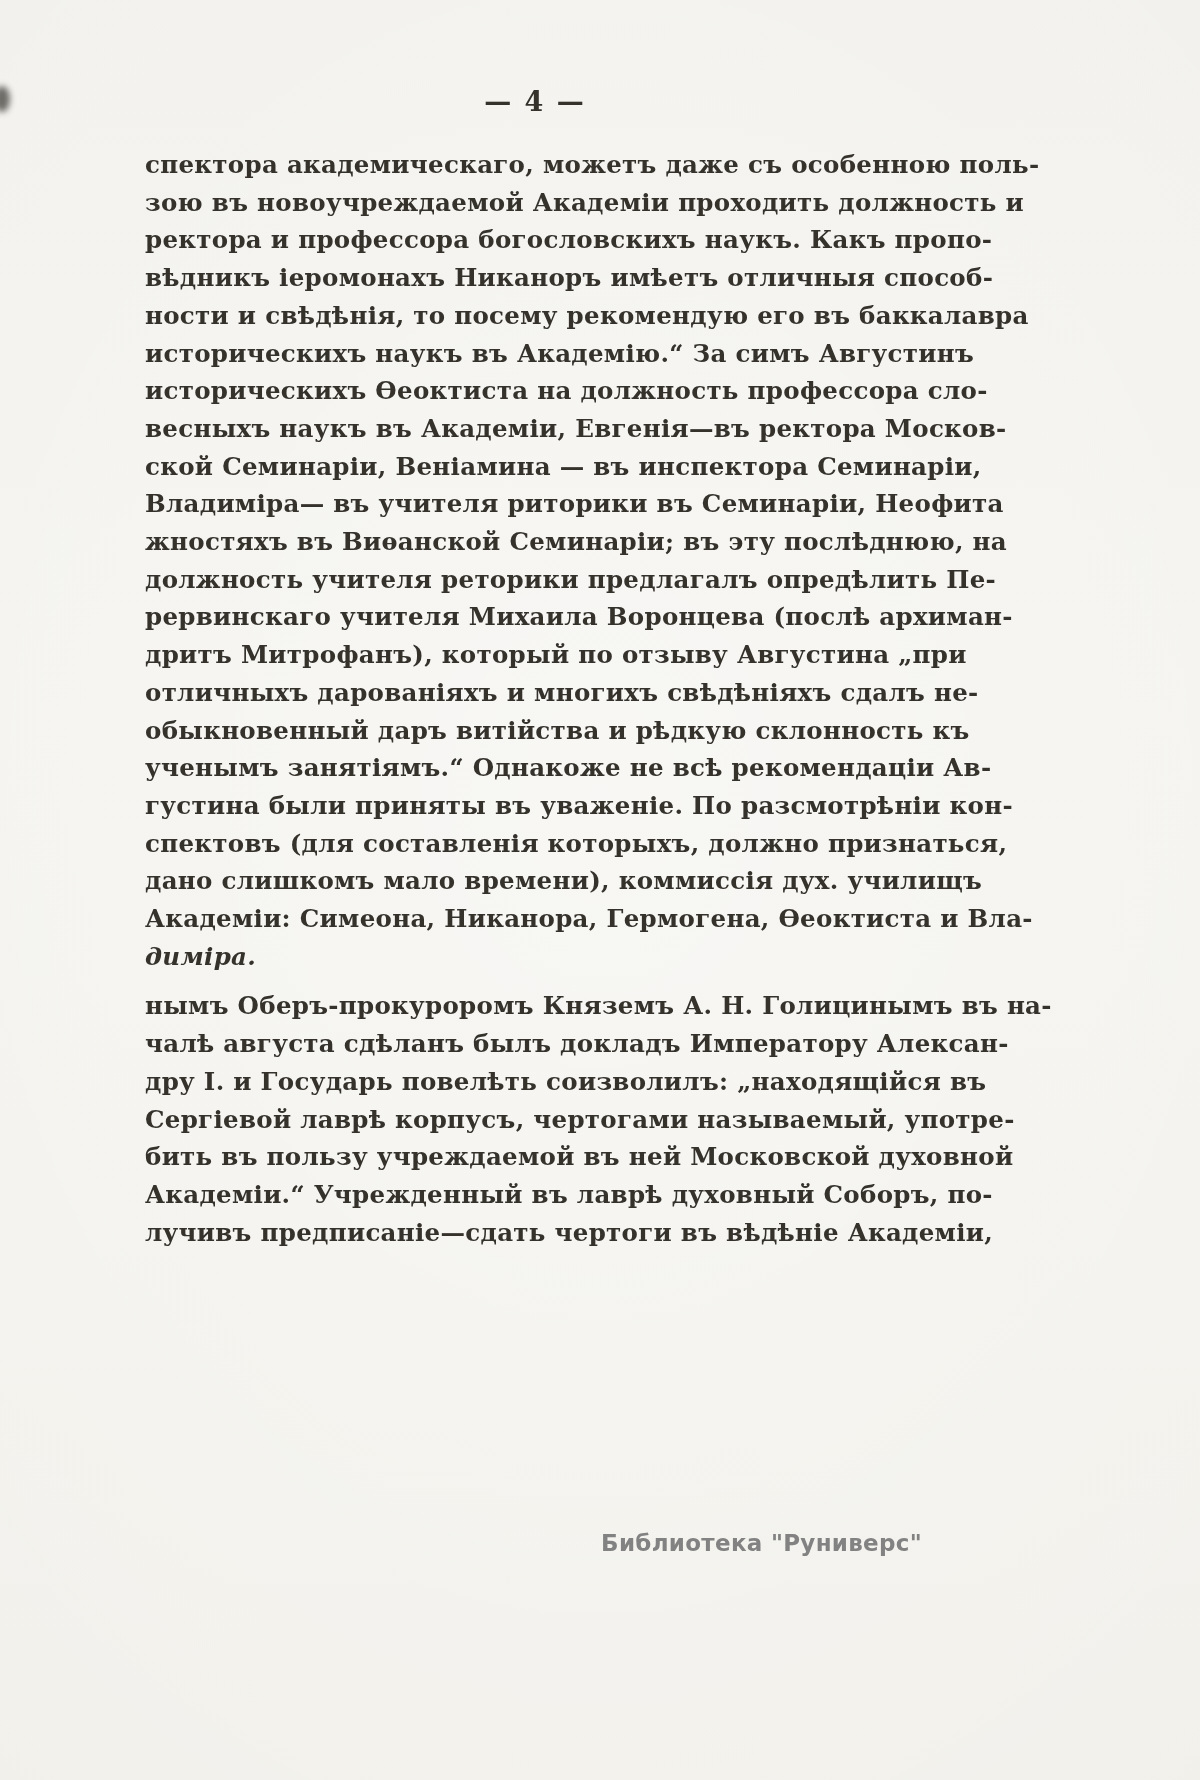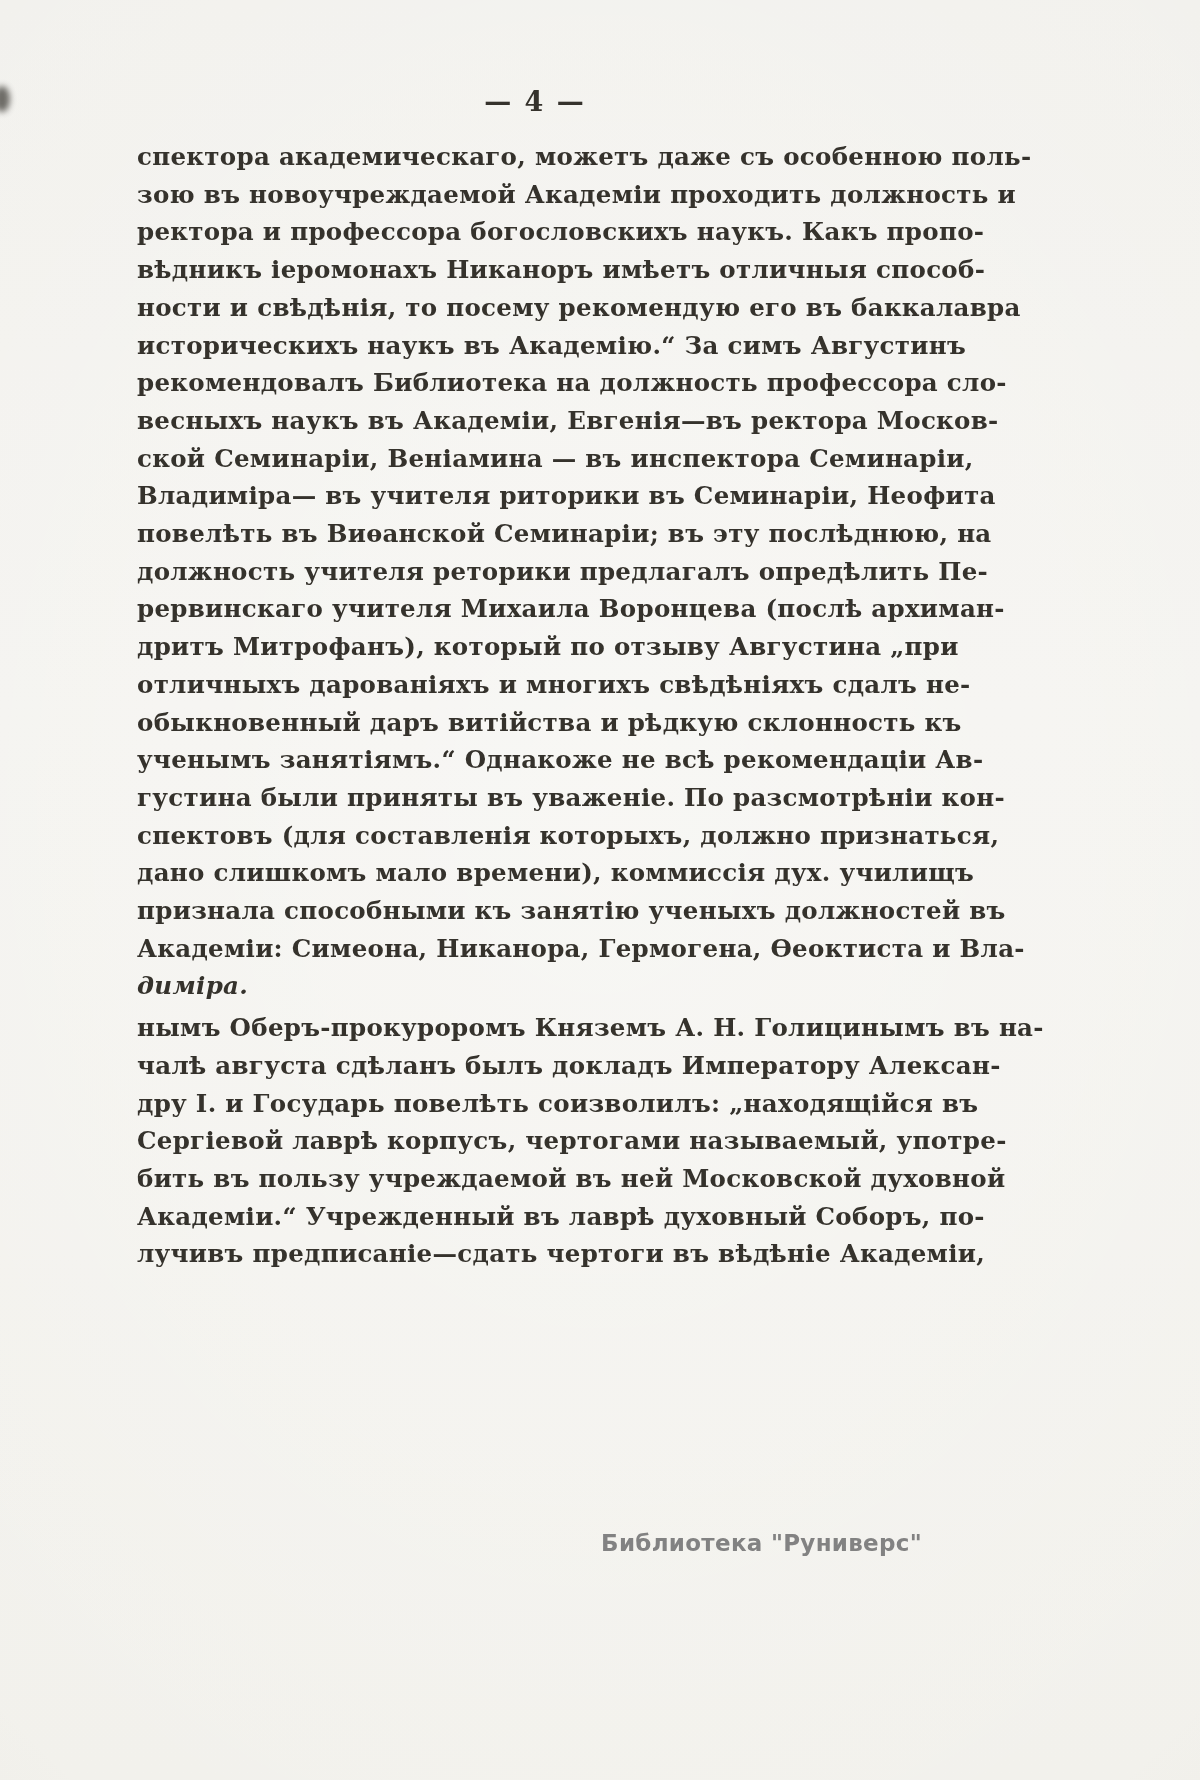--- a/index.html
+++ b/index.html
@@ -48,21 +48,21 @@
     left: 133px;
     top: 134px;
     width: 804px;
     font-size: 24.5px;
     font-weight: 700;
     line-height: 37.7px;
     color: #35322c;
     letter-spacing: 0.3px;
   }
   .paragraph {
-    margin: 4px;
+    margin: 12px;
   }
   .line {
     text-align: justify;
     text-align-last: justify;
     white-space: nowrap;
     overflow: visible;
   }
   .line.short-last {
     text-align-last: left;
     font-style: italic;
@@ -88,35 +88,34 @@
   <div class="edge-mark"></div>
   <div class="page-number">— 4 —</div>
   <div class="text-block">
       <div class="paragraph">
         <div class="line">спектора академическаго, можетъ даже съ особенною поль-</div>
         <div class="line">зою въ новоучреждаемой Академіи проходить должность и</div>
         <div class="line">ректора и профессора богословскихъ наукъ. Какъ пропо-</div>
         <div class="line">вѣдникъ іеромонахъ Никаноръ имѣетъ отличныя способ-</div>
         <div class="line">ности и свѣдѣнія, то посему рекомендую его въ баккалавра</div>
         <div class="line">историческихъ наукъ въ Академію.“ За симъ Августинъ</div>
-        <div class="line">рекомендовалъ Библиотека на должность профессора сло-</div>
+        <div class="line">историческихъ Ѳеоктиста на должность профессора сло-</div>
         <div class="line">весныхъ наукъ въ Академіи, Евгенія—въ ректора Москов-</div>
         <div class="line">ской Семинаріи, Веніамина — въ инспектора Семинаріи,</div>
         <div class="line">Владиміра— въ учителя риторики въ Семинаріи, Неофита</div>
-        <div class="line">повелѣть въ Виѳанской Семинаріи; въ эту послѣднюю, на</div>
+        <div class="line">жностяхъ въ Виѳанской Семинаріи; въ эту послѣднюю, на</div>
         <div class="line">должность учителя реторики предлагалъ опредѣлить Пе-</div>
         <div class="line">рервинскаго учителя Михаила Воронцева (послѣ архиман-</div>
         <div class="line">дритъ Митрофанъ), который по отзыву Августина „при</div>
         <div class="line">отличныхъ дарованіяхъ и многихъ свѣдѣніяхъ сдалъ не-</div>
         <div class="line">обыкновенный даръ витійства и рѣдкую склонность къ</div>
         <div class="line">ученымъ занятіямъ.“ Однакоже не всѣ рекомендаціи Ав-</div>
         <div class="line">густина были приняты въ уваженіе. По разсмотрѣніи кон-</div>
         <div class="line">спектовъ (для составленія которыхъ, должно признаться,</div>
         <div class="line">дано слишкомъ мало времени), коммиссія дух. училищъ</div>
-        <div class="line">признала способными къ занятію ученыхъ должностей въ</div>
         <div class="line">Академіи: Симеона, Никанора, Гермогена, Ѳеоктиста и Вла-</div>
         <div class="line short-last">диміра.</div>
       </div>
       <div class="paragraph">
         <div class="line">нымъ Оберъ-прокуроромъ Княземъ А. Н. Голицинымъ въ на-</div>
         <div class="line">чалѣ августа сдѣланъ былъ докладъ Императору Алексан-</div>
         <div class="line">дру I. и Государь повелѣть соизволилъ: „находящійся въ</div>
         <div class="line">Сергіевой лаврѣ корпусъ, чертогами называемый, употре-</div>
         <div class="line">бить въ пользу учреждаемой въ ней Московской духовной</div>
         <div class="line">Академіи.“ Учрежденный въ лаврѣ духовный Соборъ, по-</div>

